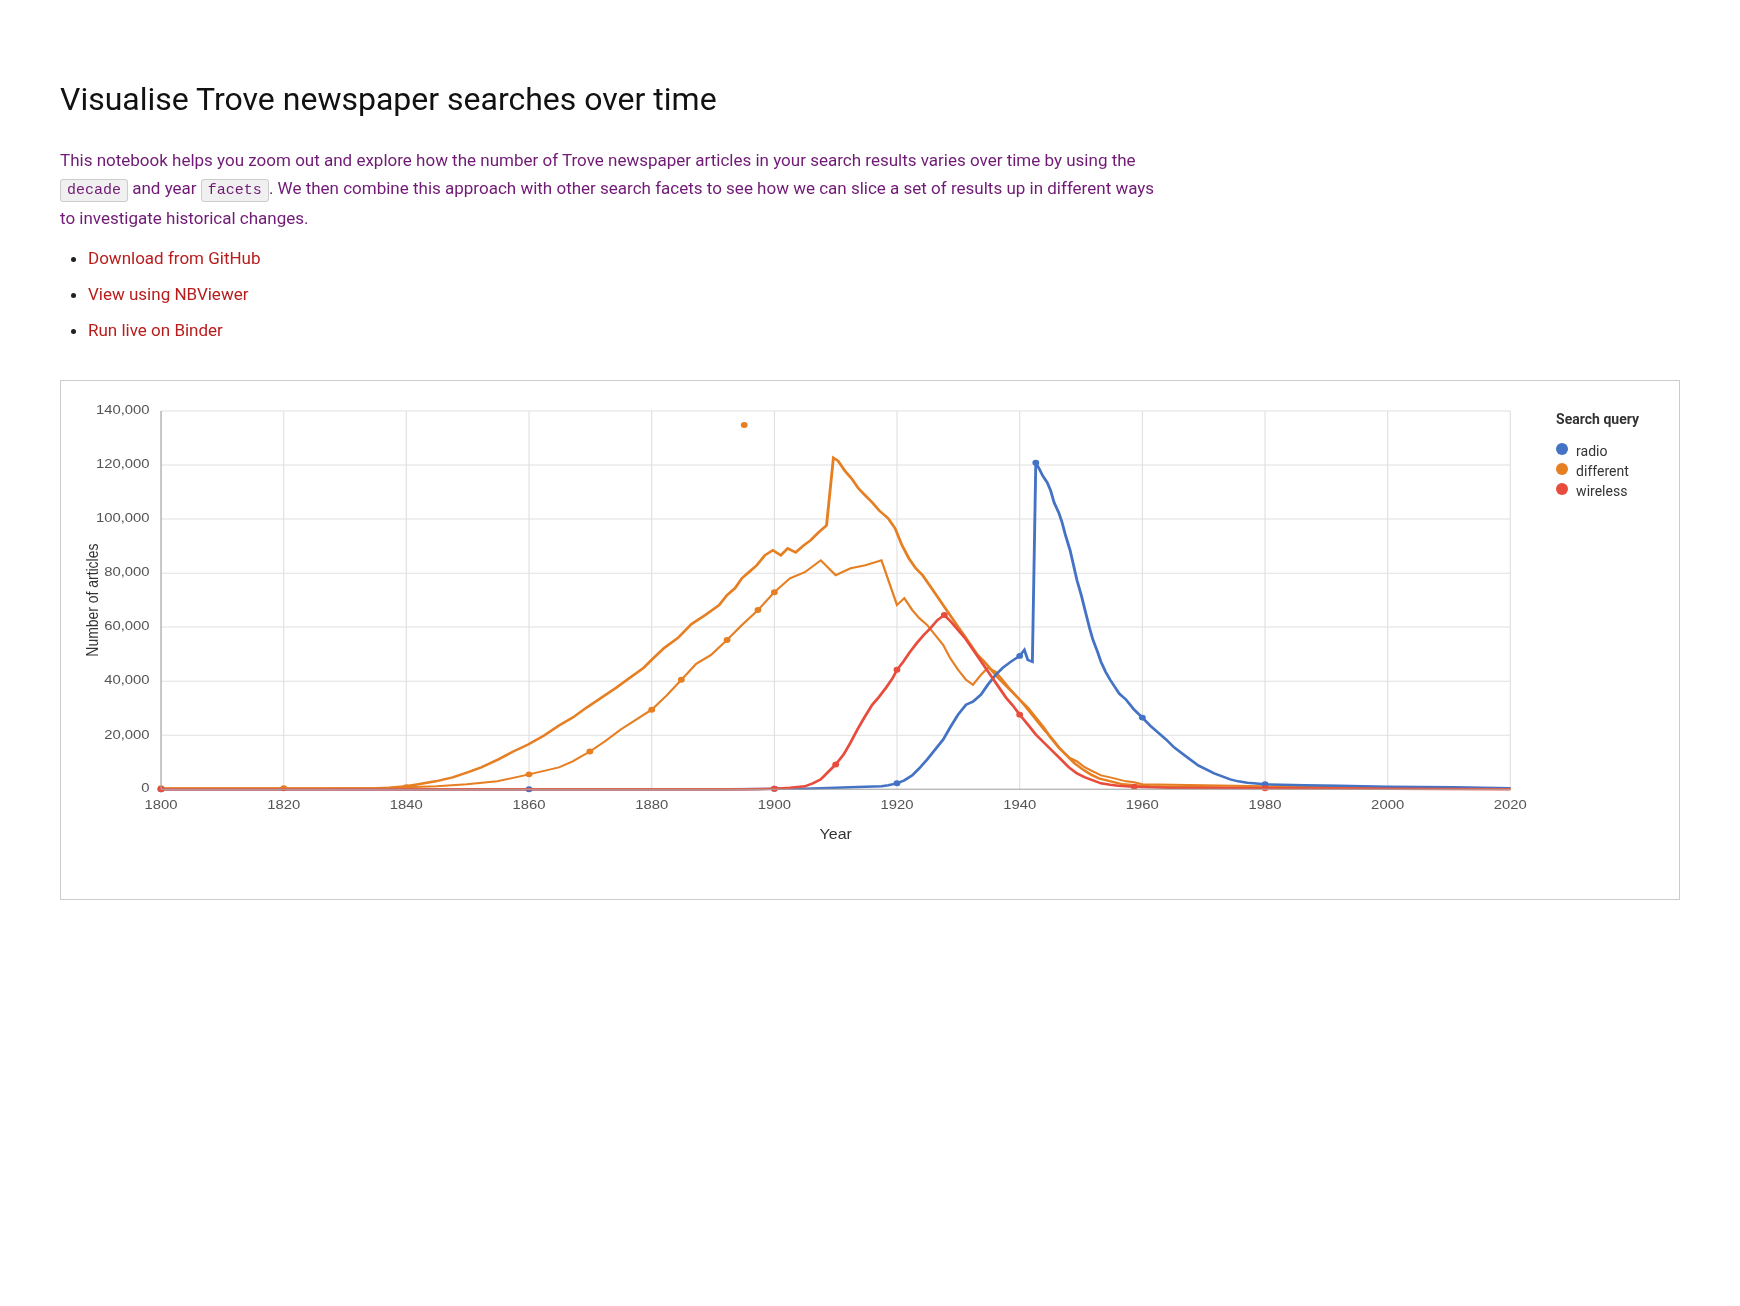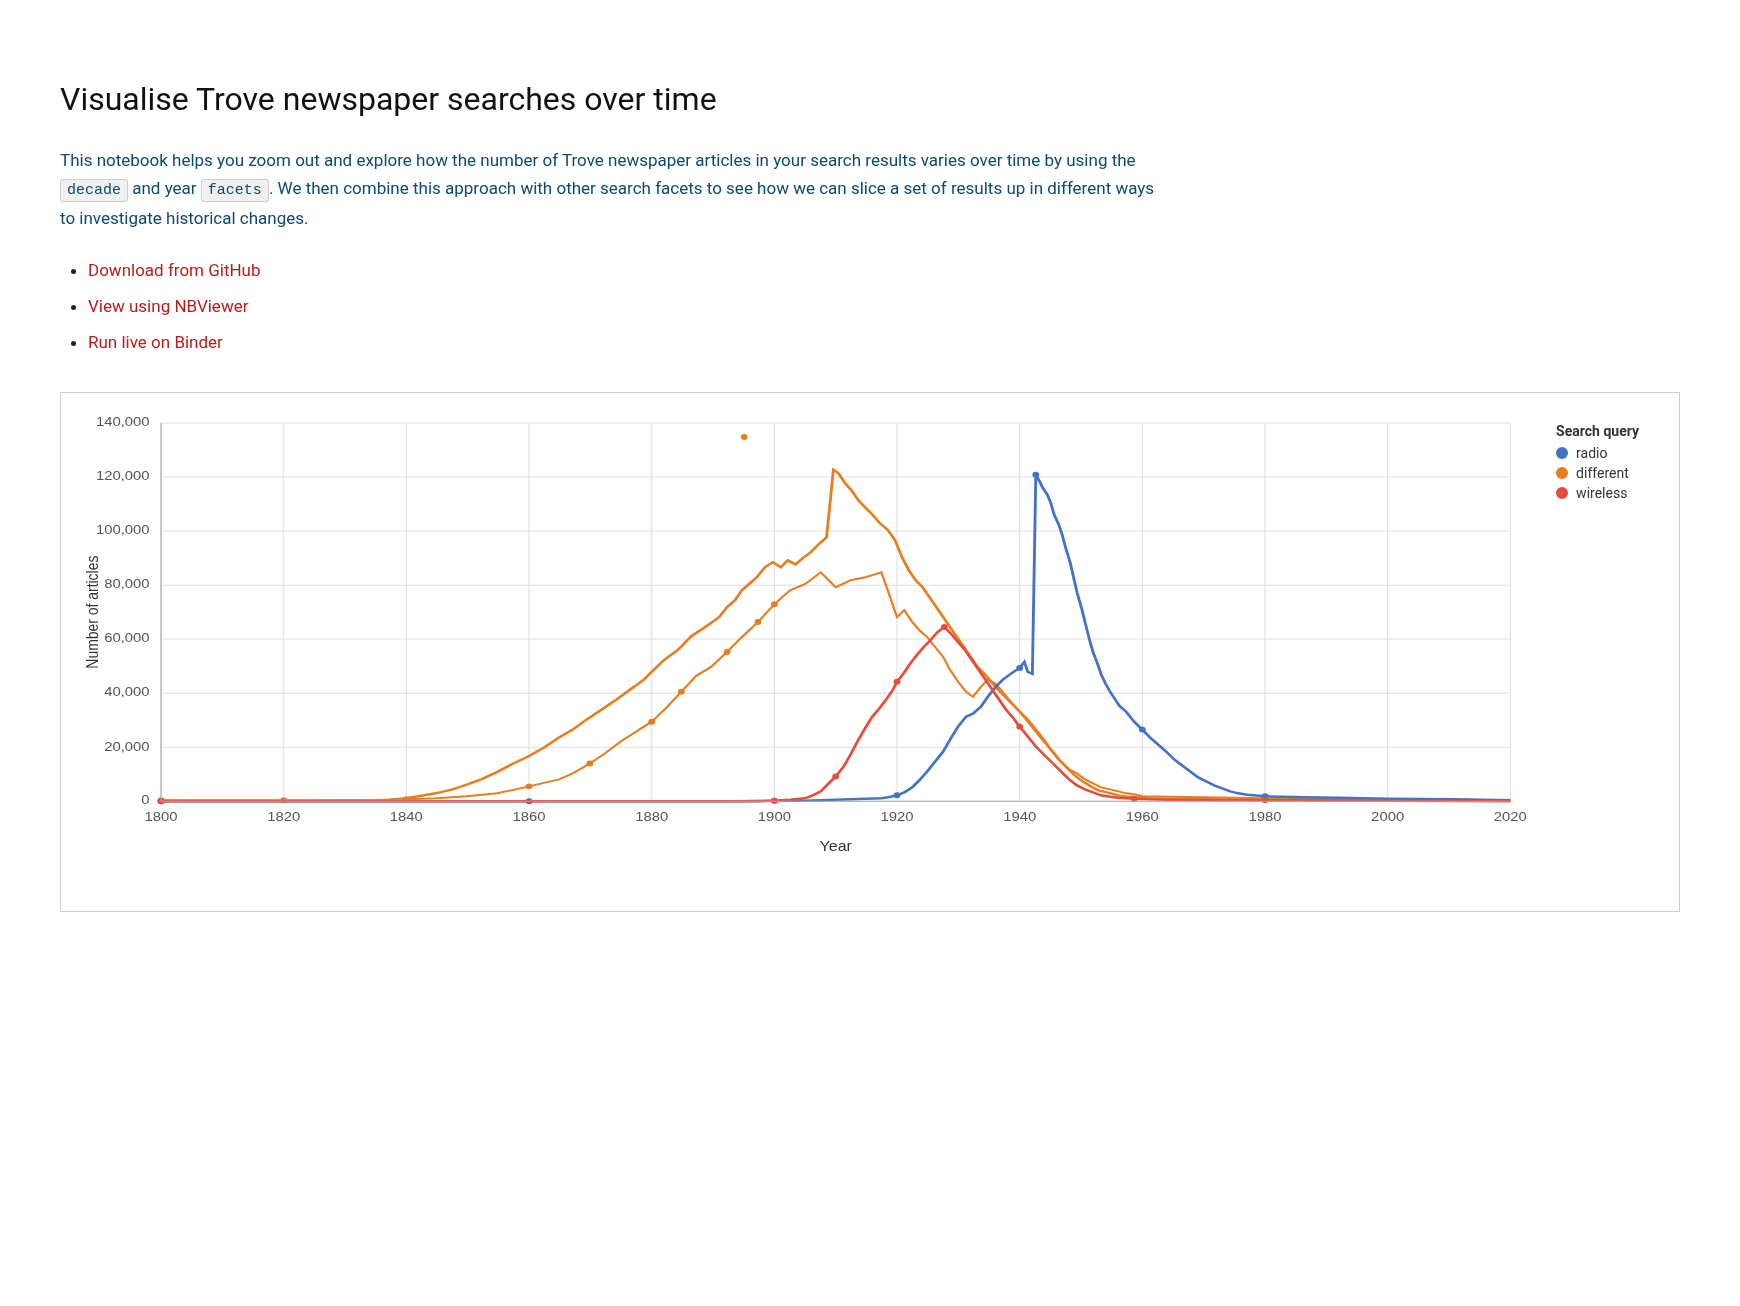--- a/index.html
+++ b/index.html
@@ -14,22 +14,22 @@
       font-size: 32px;
       font-weight: 400;
       margin-bottom: 28px;
       color: #111;
       margin-top: 32px;
     }
     .description {
       font-size: 17px;
       line-height: 1.65;
       max-width: 1100px;
-      margin-bottom: 28px;
-      color: #0c4a6e;
+      margin-bottom: 16px;
+      color: #701a75;
     }
     code {
       background: #f0f0f0;
       border: 1px solid #ccc;
       border-radius: 3px;
       padding: 2px 6px;
       font-family: 'Courier New', monospace;
       font-size: 15px;
     }
     .link-list {
@@ -63,26 +63,25 @@
     }
     .legend {
       position: absolute;
       top: 10px;
       right: 20px;
       font-size: 14px;
       color: #333;
     }
     .legend-title {
       font-weight: 700;
-      margin-bottom: 6px;
+      margin-bottom: 16px;
       font-size: 14px;
     }
     .legend-item {
       display: flex;
-      align-items: center;
       margin-bottom: 4px;
     }
     .legend-dot {
       width: 12px;
       height: 12px;
       border-radius: 50%;
       margin-right: 8px;
       flex-shrink: 0;
     }
   </style>

